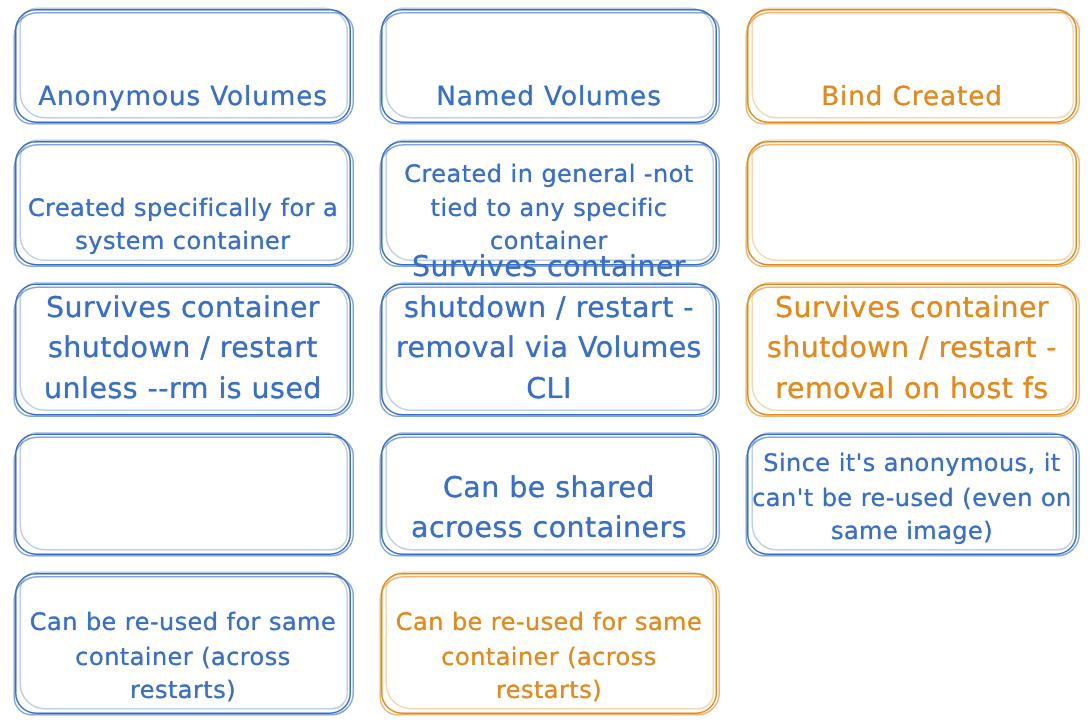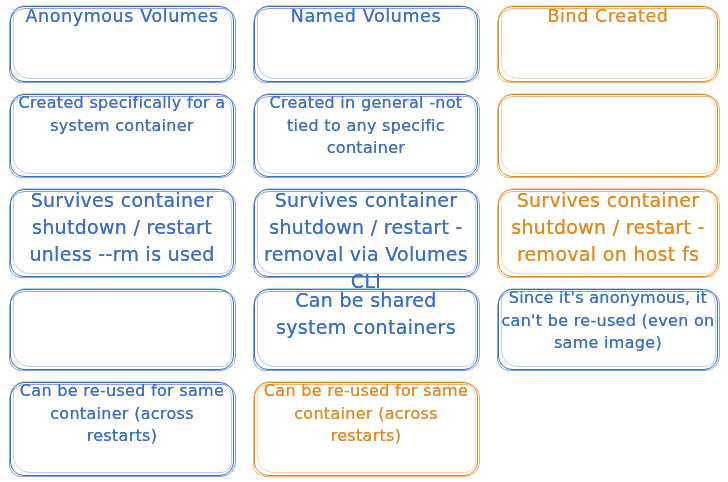--- a/index.html
+++ b/index.html
@@ -30,21 +30,21 @@
     display: grid;
     grid-template-columns: 244px 244px 240px;
     grid-template-rows: 88px 95px 100px 93px 106px;
   }
 
   .cell {
     position: relative;
     box-sizing: border-box;
     padding: 4px 8px 10px 8px;
     display: flex;
-    align-items: flex-start;
+    align-items: flex-end;
     justify-content: center;
   }
 
   
   .sketchbox {
     position: absolute;
     left: 10px;
     top: 6px;
     right: 10px;
     bottom: 6px;
@@ -151,21 +151,21 @@
     <div class="cell r2 c3 orange">
       <div class="sketchbox"></div>
       <div class="celltext">Survives container shutdown / restart - removal on host fs</div>
     </div>
 
     <div class="cell r3 c1">
       <div class="sketchbox"></div>
     </div>
     <div class="cell r3 c2">
       <div class="sketchbox"></div>
-      <div class="celltext">Can be shared system containers</div>
+      <div class="celltext">Can be shared acroess containers</div>
     </div>
 
     <div class="cell r4 c1">
       <div class="sketchbox"></div>
       <div class="celltext">Since it's anonymous, it can't be re-used (even on same image)</div>
     </div>
     <div class="cell r4 c2">
       <div class="sketchbox"></div>
       <div class="celltext">Can be re-used for same container (across restarts)</div>
     </div>

